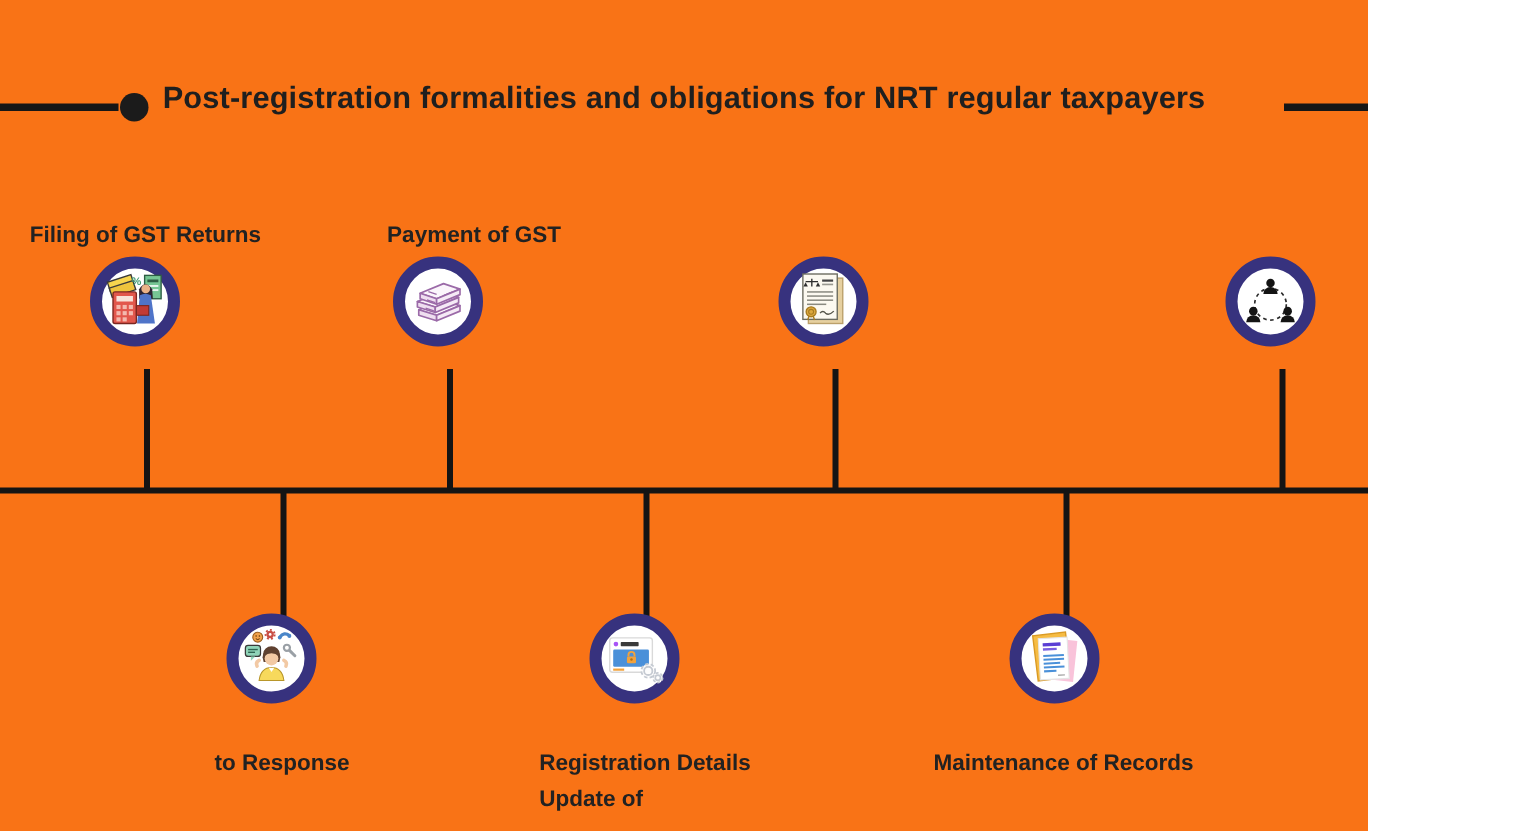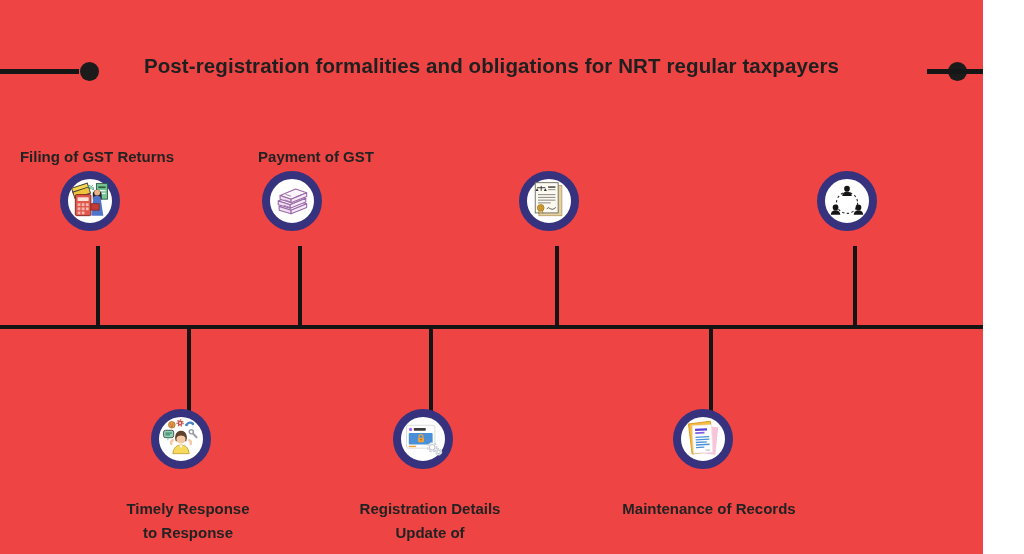--- a/index.html
+++ b/index.html
@@ -1,21 +1,21 @@
 <!DOCTYPE html>
 <html><head>
 <meta charset="utf-8">
 <style>
   * { margin: 0; padding: 0; box-sizing: border-box; }
   html, body { background: #ffffff; }
   #canvas {
     position: relative;
-    width: 983px;
+    width: 912px;
     height: 554px;
-    background: #ef4444;
+    background: #f97316;
     overflow: hidden;
     font-family: "Liberation Sans", sans-serif;
     color: #1f1f1f;
   }
   
   .title {
     position: absolute;
     left: 0; right: 0;
     top: 54px;
     text-align: center;
@@ -52,21 +52,20 @@
   .node-circle svg { width: 48px; height: 48px; }
 
   
   .node-label {
     position: absolute;
     transform: translateX(-50%);
     font-size: 15px;
     font-weight: bold;
     color: #222222;
     white-space: nowrap;
-    text-align: center;
     line-height: 24px;
   }
 </style>
 </head>
 <body>
 
 <div id="canvas">
 
   <div class="deco-line left"></div>
   <div class="deco-dot left"></div>
@@ -198,21 +197,20 @@
       <path d="M17.5 23 a6.5 6 0 0 1 13 0 l-0.8 3.5 -11.4 0 Z" fill="#5f4130"></path>
       <circle cx="24" cy="24" r="5" fill="#f2c9a4"></circle>
       <path d="M18.3 22.5 q5.7 -4.5 11.4 0 l0.3 -2 a6 5.4 0 0 0 -12 0 Z" fill="#5f4130"></path>
       <path d="M13.5 29.5 q-1.2 -3 1.5 -4.2" stroke="#f2c9a4" stroke-width="2.6" fill="none" stroke-linecap="round"></path>
       <path d="M34.5 29.5 q1.2 -3 -1.5 -4.2" stroke="#f2c9a4" stroke-width="2.6" fill="none" stroke-linecap="round"></path>
       <path d="M15 40 q1.2 -9.5 9 -9.5 q7.8 0 9 9.5 Z" fill="#f7d95c" stroke="#b8962a" stroke-width="0.8"></path>
       <path d="M22 30.8 l2 3 2 -3 Z" fill="#ffffff"></path>
     </svg>
   </div>
   <div class="node-label" style="left:188px; top:497px">
-    <div>Timely Response</div>
     <div>to Response</div>
   </div>
 
   <div class="node-circle" style="left:393px; top:409px">
     <svg viewBox="0 0 48 48">
       <rect x="6" y="9" width="31" height="25" rx="2" fill="#ffffff" stroke="#d9d9d9" stroke-width="1"></rect>
       <circle cx="10.5" cy="13.5" r="1.7" fill="#a855f7"></circle>
       <rect x="14" y="12" width="13" height="3" rx="0.5" fill="#3a3a3a"></rect>
       <rect x="8.5" y="17.5" width="26" height="12.5" rx="1" fill="#4a90d9"></rect>
       <path d="M19.6 22.5 l0 -1.1 a2.2 2.2 0 0 1 4.4 0 l0 1.1" stroke="#f2a23c" stroke-width="1.4" fill="none"></path>

